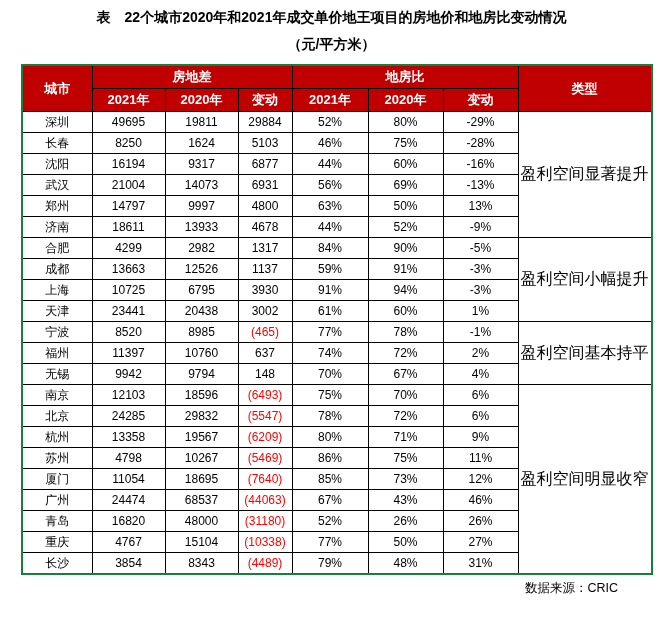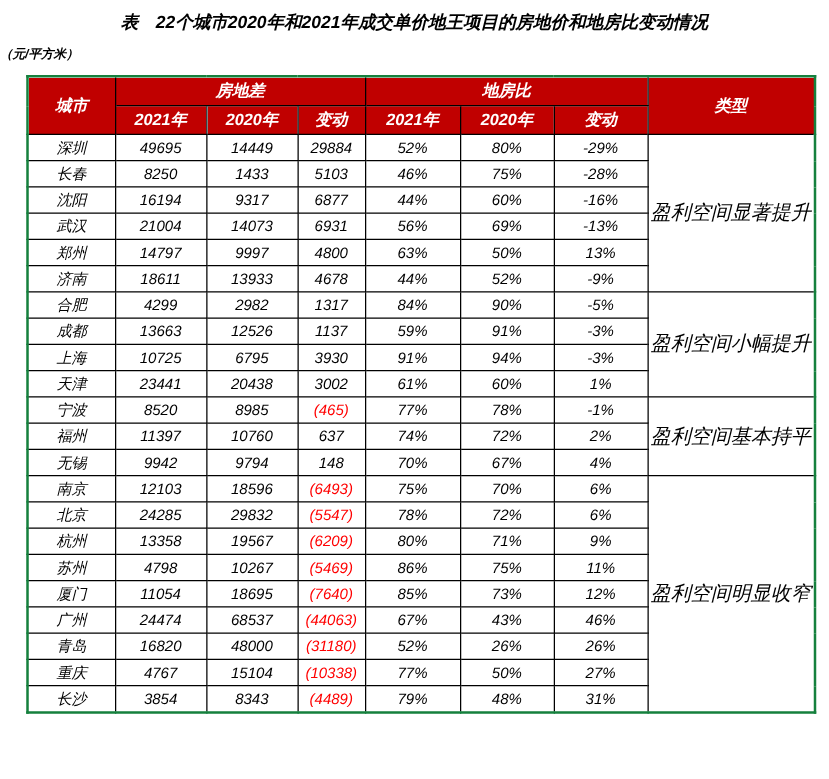--- a/index.html
+++ b/index.html
@@ -2,32 +2,32 @@
 <html><head>
 <meta charset="utf-8">
 <style>
   html, body {
     margin: 0; padding: 0;
     width: 663px; height: 623px;
     background: #ffffff;
     font-family: "Liberation Sans", "DejaVu Sans", sans-serif;
     color: #000;
   }
-  .page { position: relative; width: 663px; height: 623px; overflow: hidden; font-style: italic; }
+  .page { position: relative; width: 663px; height: 623px; overflow: hidden; }
   .title {
     margin-top: 9px;
     text-align: center;
     font-weight: bold;
     font-size: 14px;
   }
   .subtitle {
     margin-top: 9px;
-    text-align: left;
+    text-align: center;
     font-weight: bold;
-    font-size: 10px;
+    font-size: 14px;
   }
   table.data {
     border-collapse: collapse;
     table-layout: fixed;
     margin: 10px 0 0 21px;
     border: 2px solid #15803d;
   }
   table.data th, table.data td {
     border: 1px solid #000;
     text-align: center;
@@ -92,31 +92,31 @@
         <th>变动</th>
         <th>2021年</th>
         <th>2020年</th>
         <th>变动</th>
       </tr>
     </thead>
     <tbody>
         <tr>
           <td class="city">深圳</td>
           <td>49695</td>
-          <td>14449</td>
+          <td>19811</td>
           <td>29884</td>
           <td>52%</td>
           <td>80%</td>
           <td>-29%</td>
           <td rowspan="6" class="type">盈利空间显著提升</td>
         </tr>
         <tr>
           <td class="city">长春</td>
           <td>8250</td>
-          <td>1433</td>
+          <td>1624</td>
           <td>5103</td>
           <td>46%</td>
           <td>75%</td>
           <td>-28%</td>
         </tr>
         <tr>
           <td class="city">沈阳</td>
           <td>16194</td>
           <td>9317</td>
           <td>6877</td>
@@ -294,13 +294,14 @@
           <td>3854</td>
           <td>8343</td>
           <td class="neg">(4489)</td>
           <td>79%</td>
           <td>48%</td>
           <td>31%</td>
         </tr>
       </tbody>
   </table>
 
+  <div class="source">数据来源：CRIC</div>
 </div>
 
 </body></html>

